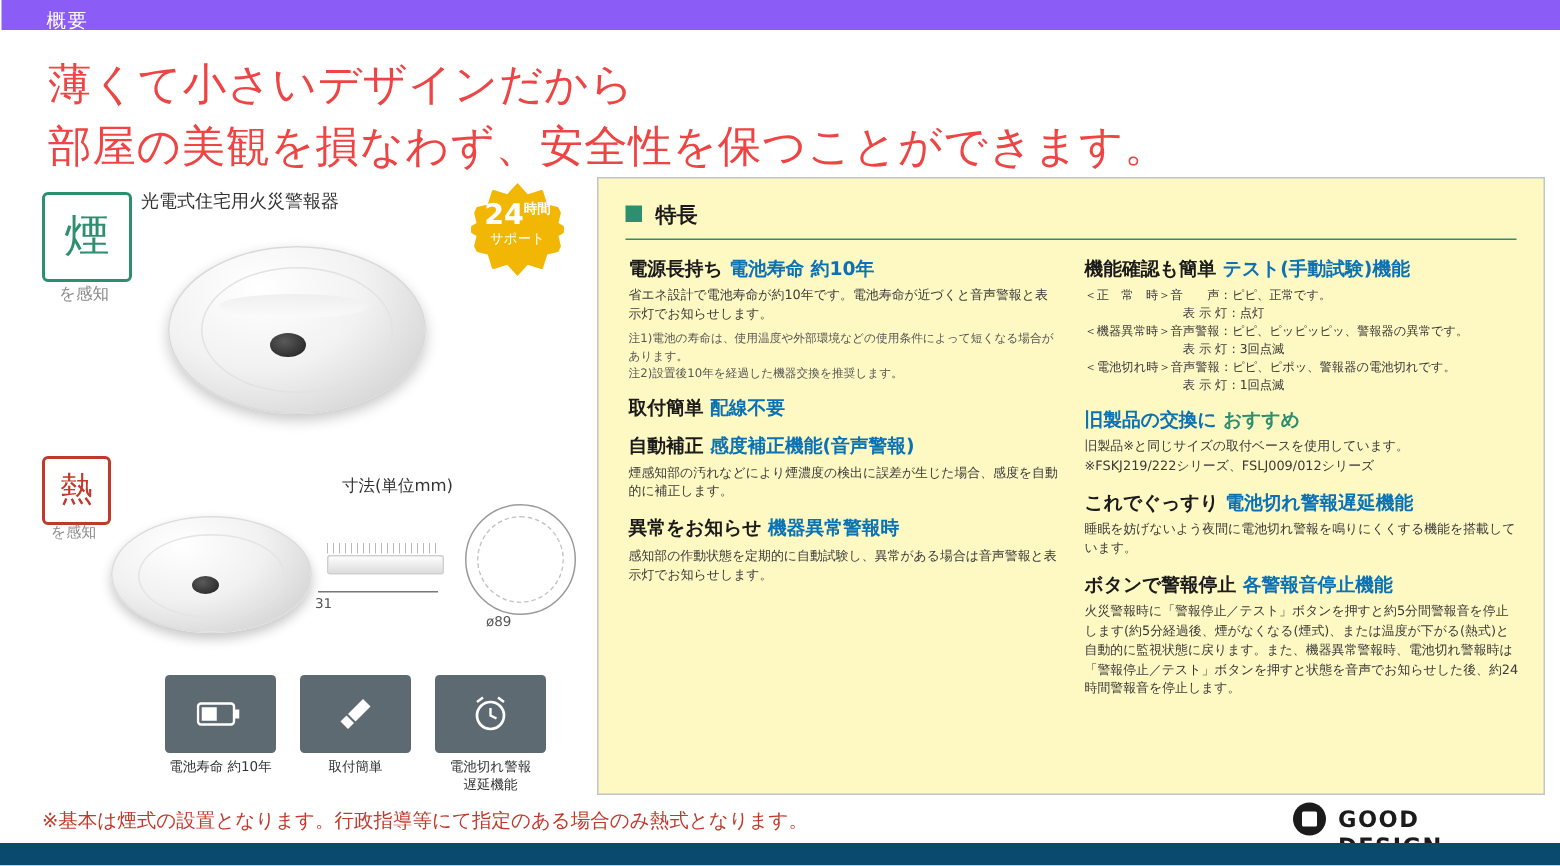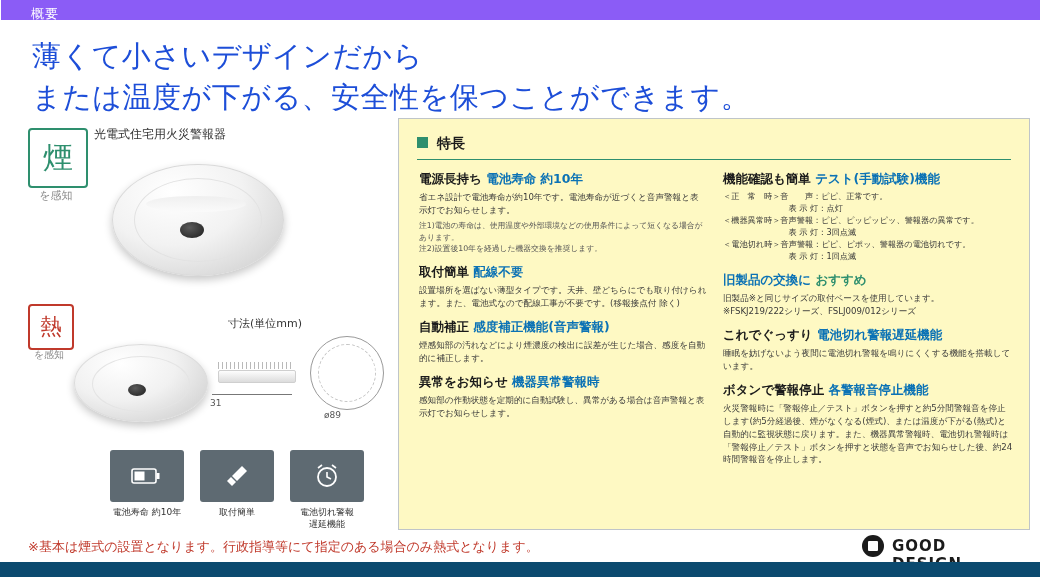--- a/index.html
+++ b/index.html
@@ -19,21 +19,21 @@
     background:#8b5cf6;
   }
   .topbar .label{
     position:absolute;left:30px;top:5px;
     color:#ffffff;font-size:13px;letter-spacing:1px;
   }
 
   
   .headline{
     position:absolute;left:32px;top:36px;width:940px;
-    font-size:29px;line-height:1.42;color:#1d4ed8;
+    font-size:29px;line-height:1.42;color:#ef4444;
     letter-spacing:0.5px;font-weight:400;
   }
   .headline div{white-space:nowrap;}
 
   
   .leftcol{position:absolute;left:14px;top:120px;width:380px;height:410px;}
 
   .smoke-badge{
     position:absolute;left:14px;top:8px;width:56px;height:56px;
     border:2px solid #2e8f6e;border-radius:4px;
@@ -228,33 +228,38 @@
 <body>
 
 <div class="page">
 
   <div class="topbar">
     <div class="label">概要</div>
   </div>
 
   <div class="headline">
     <div>薄くて小さいデザインだから</div>
-    <div>または温度が下がる、安全性を保つことができます。</div>
+    <div>部屋の美観を損なわず、安全性を保つことができます。</div>
   </div>
 
   <div class="leftcol">
 
     <div class="smoke-badge">煙</div>
     <div class="smoke-sub">を感知</div>
 
     <div class="heat-badge">熱</div>
     <div class="heat-sub">を感知</div>
 
     <div class="prod-title">光電式住宅用火災警報器</div>
 
+    <div class="seal">
+      <div class="star"></div>
+      <div class="t1"><span>24</span><sup>時間</sup></div>
+      <div class="t2">サポート</div>
+    </div>
 
     <div class="alarm-top">
       <div class="body"></div>
       <div class="vent"></div>
       <div class="ring"></div>
       <div class="led"></div>
     </div>
 
     <div class="alarm-bottom">
       <div class="body"></div>
@@ -314,21 +319,20 @@
 
       <div class="feat">
         <h4><span>電源長持ち </span><span class="hl">電池寿命 約10年</span></h4>
         <p>省エネ設計で電池寿命が約10年です。電池寿命が近づくと音声警報と表示灯でお知らせします。</p>
         <p class="note" style="white-space:pre-line">注1)電池の寿命は、使用温度や外部環境などの使用条件によって短くなる場合があります。
 注2)設置後10年を経過した機器交換を推奨します。</p>
       </div>
 
       <div class="feat">
         <h4><span>取付簡単 </span><span class="hl">配線不要</span></h4>
-        <p>設置場所を選ばない薄型タイプです。天井、壁どちらにでも取り付けられます。また、電池式なので配線工事が不要です。(移報接点付 除く)</p>
       </div>
 
       <div class="feat">
         <h4><span>自動補正 </span><span class="hl">感度補正機能(音声警報)</span></h4>
         <p>煙感知部の汚れなどにより煙濃度の検出に誤差が生じた場合、感度を自動的に補正します。</p>
       </div>
 
       <div class="feat">
         <h4><span>異常をお知らせ </span><span class="hl">機器異常警報時</span></h4>
         <p>感知部の作動状態を定期的に自動試験し、異常がある場合は音声警報と表示灯でお知らせします。</p>

